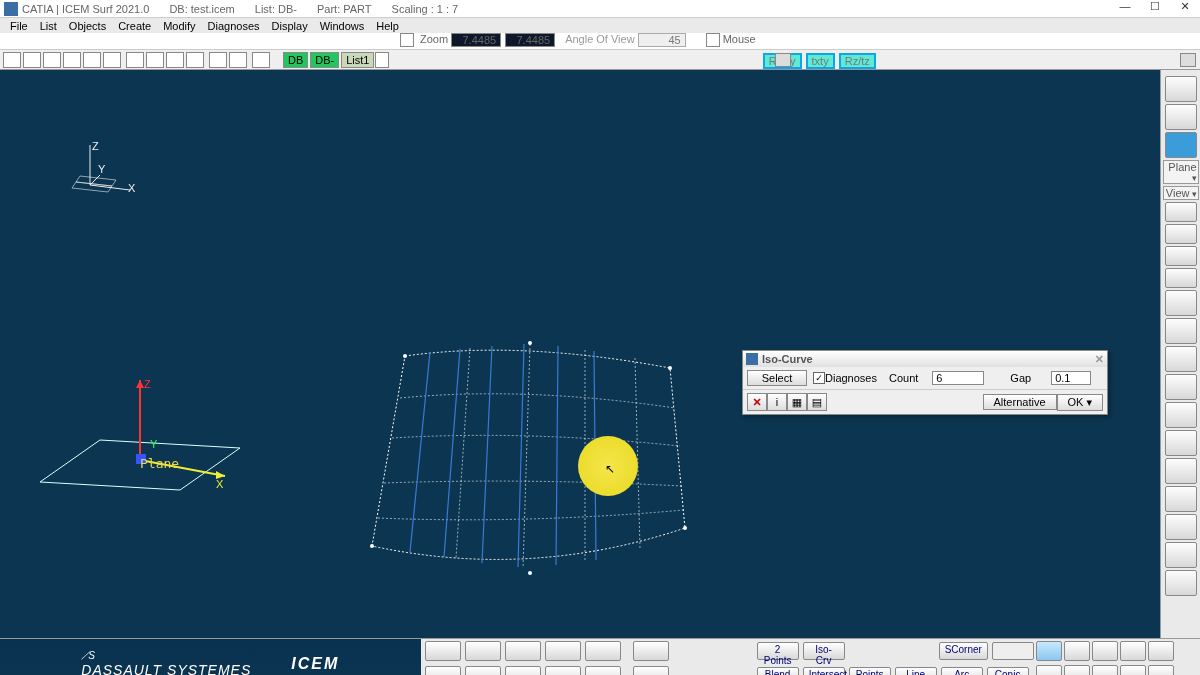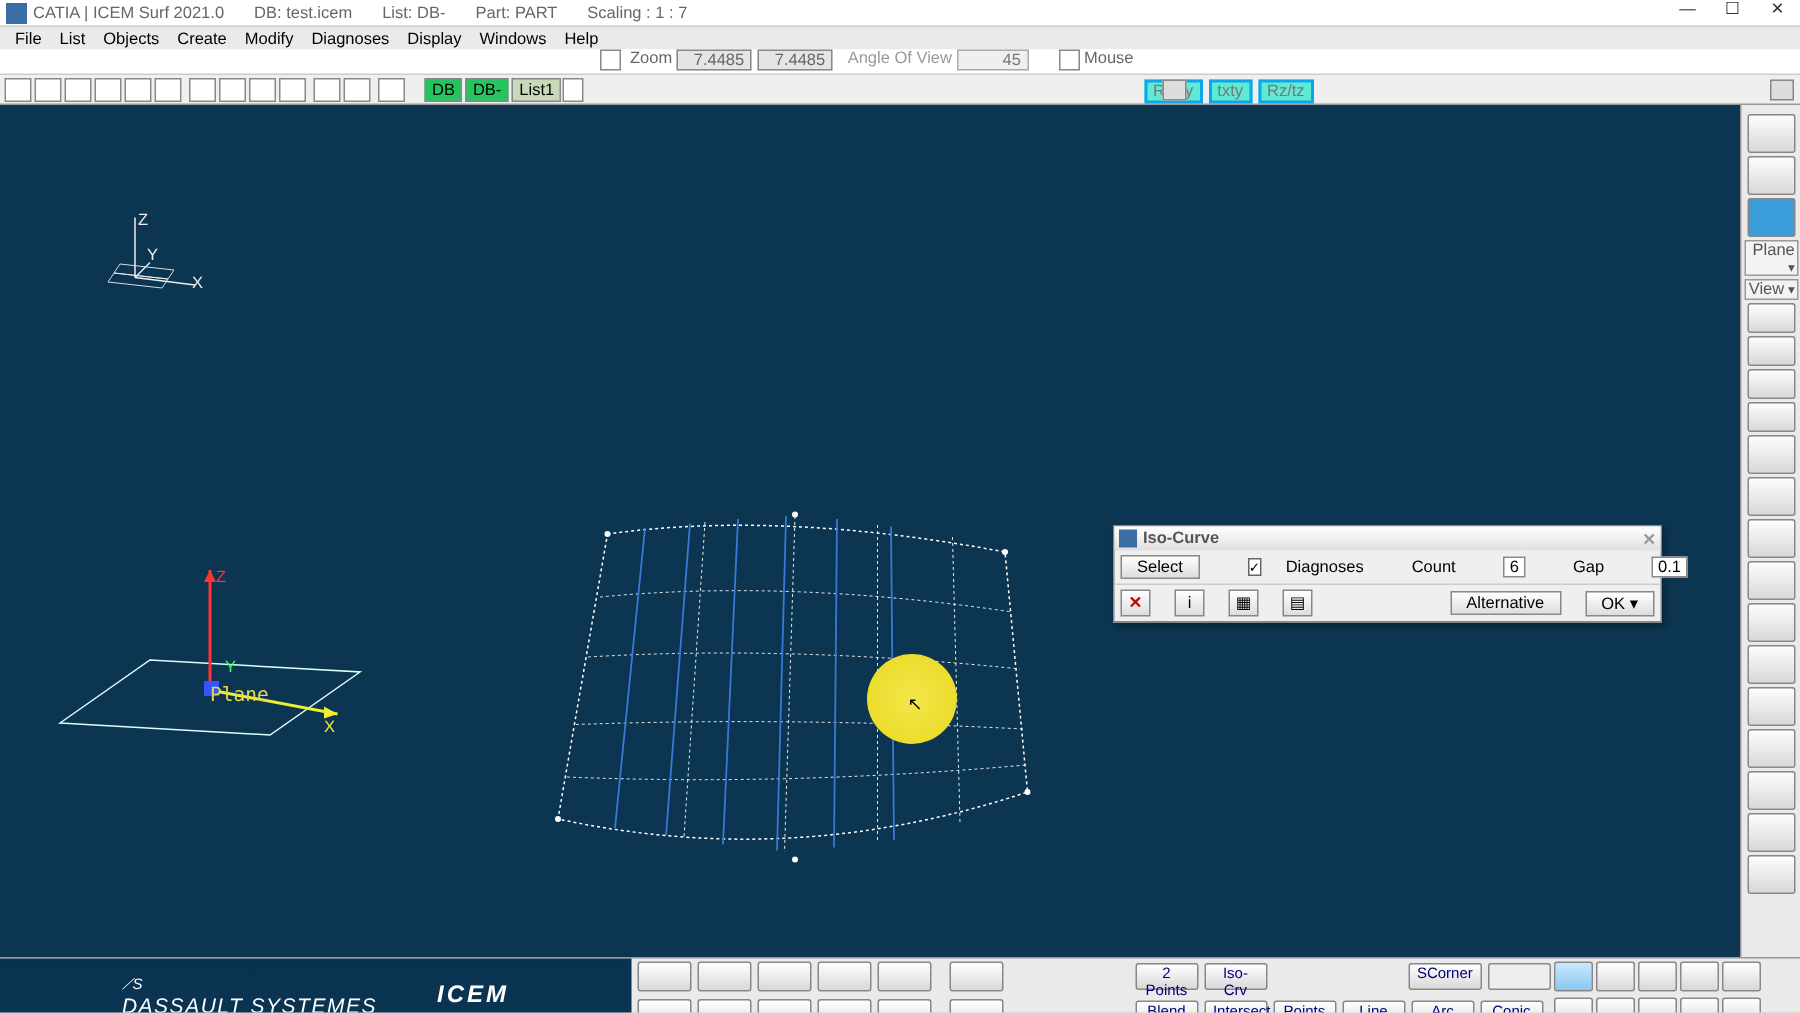--- a/index.html
+++ b/index.html
@@ -9,21 +9,21 @@
 .titlebar .app-icon { width: 14px; height: 14px; background: #3a6ea5; margin-right: 4px; }
 .titlebar .title-sep { margin: 0 10px; }
 .titlebar .spacer { flex: 1; }
 .titlebar .winbtn { width: 30px; height: 16px; text-align: center; line-height: 11px; color: #333; }
 
 .menubar { height: 15px; background: #eaeaea; display: flex; align-items: center; padding-left: 4px; }
 .menubar .menuitem { padding: 0 6px; color: #000; cursor: default; }
 
 .infobar { height: 17px; background: #fff; border-bottom: 1px solid #ccc; display: flex; align-items: flex-start; padding-left: 400px; color: #666; }
 .infobar .lbl { margin: 0 3px; }
-.infobar .box { border: 1px solid #888; background: #e5e5e5; padding: 0 4px; width: 50px; text-align: right; }
+.infobar .box { border: 1px solid #888; background: #0f172a; padding: 0 4px; width: 50px; text-align: right; }
 .infobar .boxr { border: 1px solid #aaa; background: #efefef; padding: 0 4px; width: 50px; text-align: right; color:#777;}
 .infobar .smallbtn { border: 2px solid #0ea5e9; background: #5eead4; padding: 0 4px; margin-left: 4px; color:#777;margin-top:20px; }
 
 .toolbar1 { height: 20px; background: #efefef; border-bottom: 1px solid #999; display: flex; align-items: center; padding-left: 2px; }
 .toolbar1 .tbtn { width: 18px; height: 16px; border: 1px solid #888; background: #fff; margin: 0 1px; }
 .toolbar1 .tab { border: 1px solid #888; padding: 1px 4px; background: #22c55e; margin-left: 2px; }
 .toolbar1 .tab.active { background: #c8d8b8; }
 .toolbar1 .endbtn { margin-left: auto; margin-right: 4px; width: 16px; height:14px; border:1px solid #888; background:#ddd; }
 .toolbar1 .sep { width:3px; }
 
@@ -31,21 +31,21 @@
 .viewport { position:absolute; left:0; top:0; width:1160px; height:568px; background:#0b3550; }
 .right-toolbar { position:absolute; right:0; top:0; width:40px; height:568px; background:#eaeaea; border-left:1px solid #999; padding-top:4px; }
 .right-toolbar .rtbtn { width:32px; height:26px; margin:2px auto; border:1px solid #888; background:linear-gradient(#fdfdfd,#d8d8d8); display:block; border-radius:2px;}
 .right-toolbar .rtbtn.sel { background:#3a9cd8; }
 .right-toolbar .rtxt { width:36px; margin:2px auto; font-size:9px; color:#555; border:1px solid #999; text-align:right; padding:0 1px; background:#f3f3f3; display:block;}
 
 .dialog { position: absolute; left: 742px; top: 280px; width: 366px; background: #efefef; border: 1px solid #888; box-shadow: 2px 2px 4px rgba(0,0,0,0.3); }
 .dialog .dlg-title { height: 16px; background: linear-gradient(#fff,#e0e0e0); display:flex; align-items:center; padding:0 3px; color:#555;font-weight:bold;}
 .dialog .dlg-title .dlgicon { width:12px; height:12px; background:#3a6ea5; margin-right:4px; }
 .dialog .dlg-title .dclose { margin-left:auto; color:#999; }
-.dialog .row { display:flex; align-items:center; padding: 3px 4px; gap:16px;}
+.dialog .row { display:flex; align-items:center; padding: 3px 4px; gap:0;}
 .dialog .btn { border:1px solid #888; background:linear-gradient(#fff,#ddd); padding:1px 10px; text-align:center;}
 .dialog .fieldlbl { color:#000; }
 .dialog .inp { border:1px solid #888; background:#fff; padding:0 3px; width:50px; }
 .dialog .chk { width:12px; height:12px; border:1px solid #666; background:#fff; display:inline-flex; align-items:center; justify-content:center; font-size:9px; color:#000;}
 .dialog .sel { border:1px solid #888; background:#fff; padding:0 2px; }
 .dialog .icnbtn { width:20px; height:18px; border:1px solid #888; background:linear-gradient(#fff,#ddd); display:inline-block; text-align:center; line-height:16px; }
 .dialog .icnbtn.red { color:#c00; font-weight:bold; }
 
 .bottom-bar { position:relative; height:50px; background:#eaeaea; border-top:1px solid #999; display:flex; }
 .bottom-left { width:430px; height:50px; background:linear-gradient(#083250,#0b3550); display:flex; align-items:center; justify-content:center; gap:40px; color:#fff; font-style:italic; }

